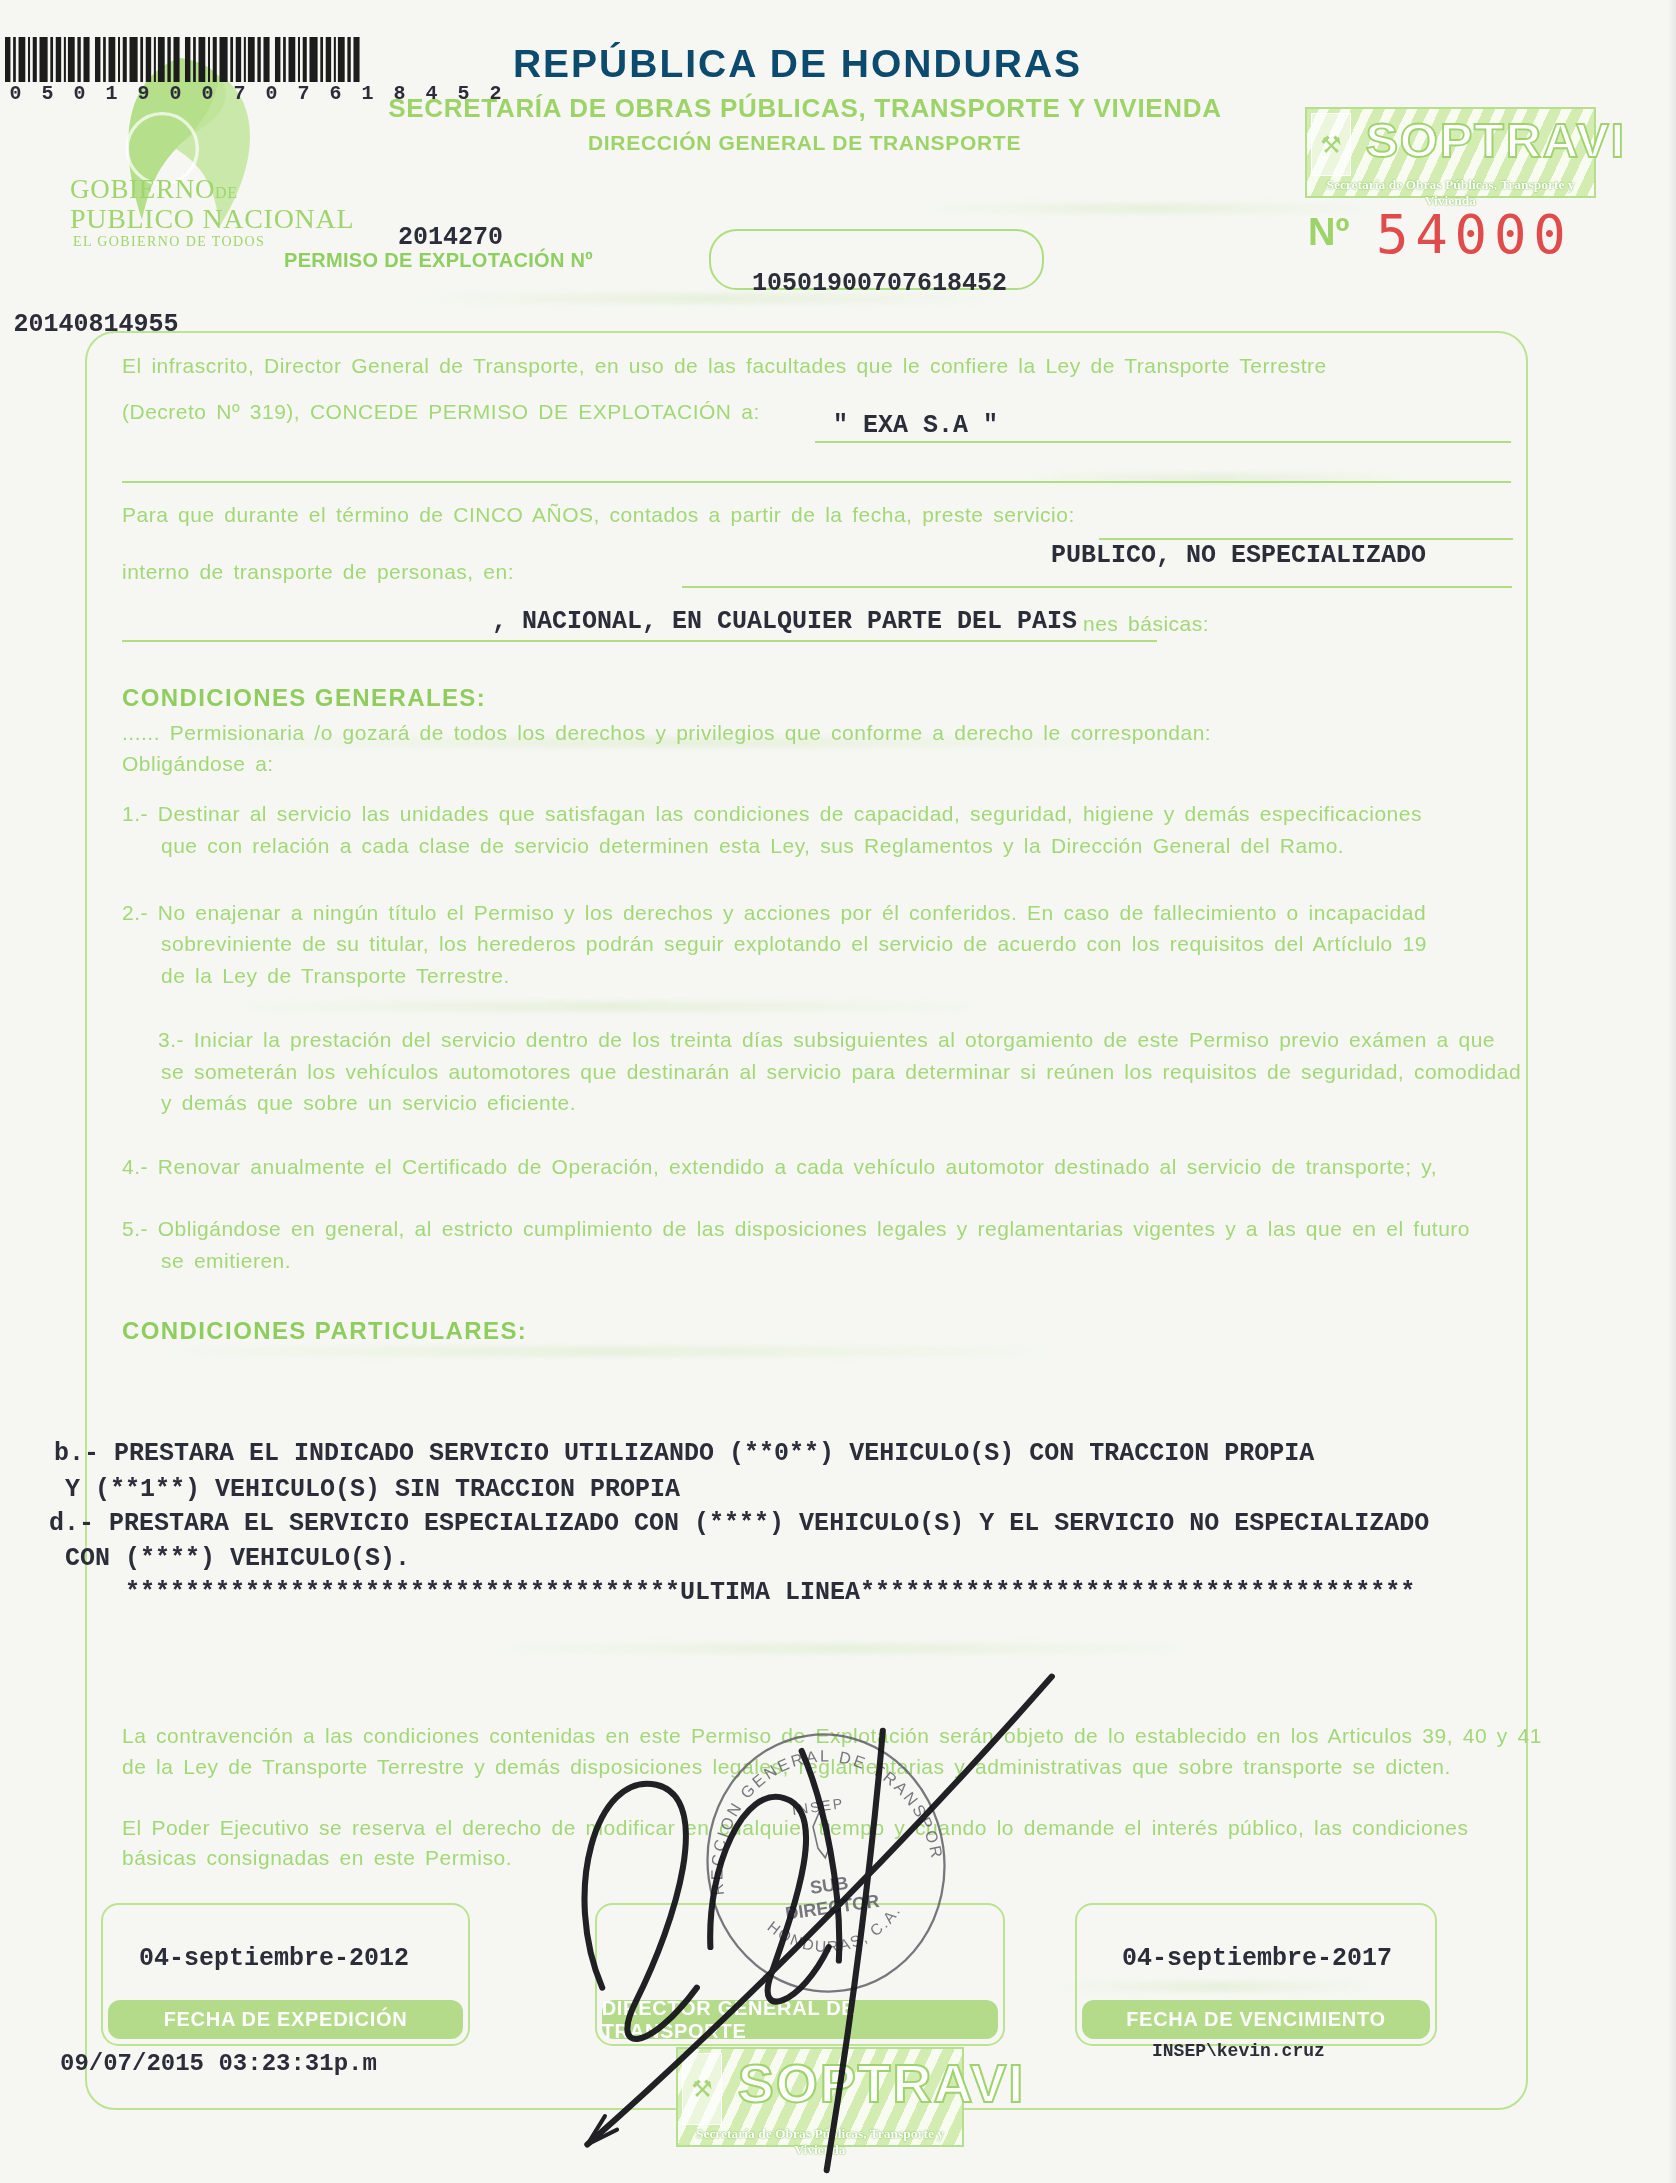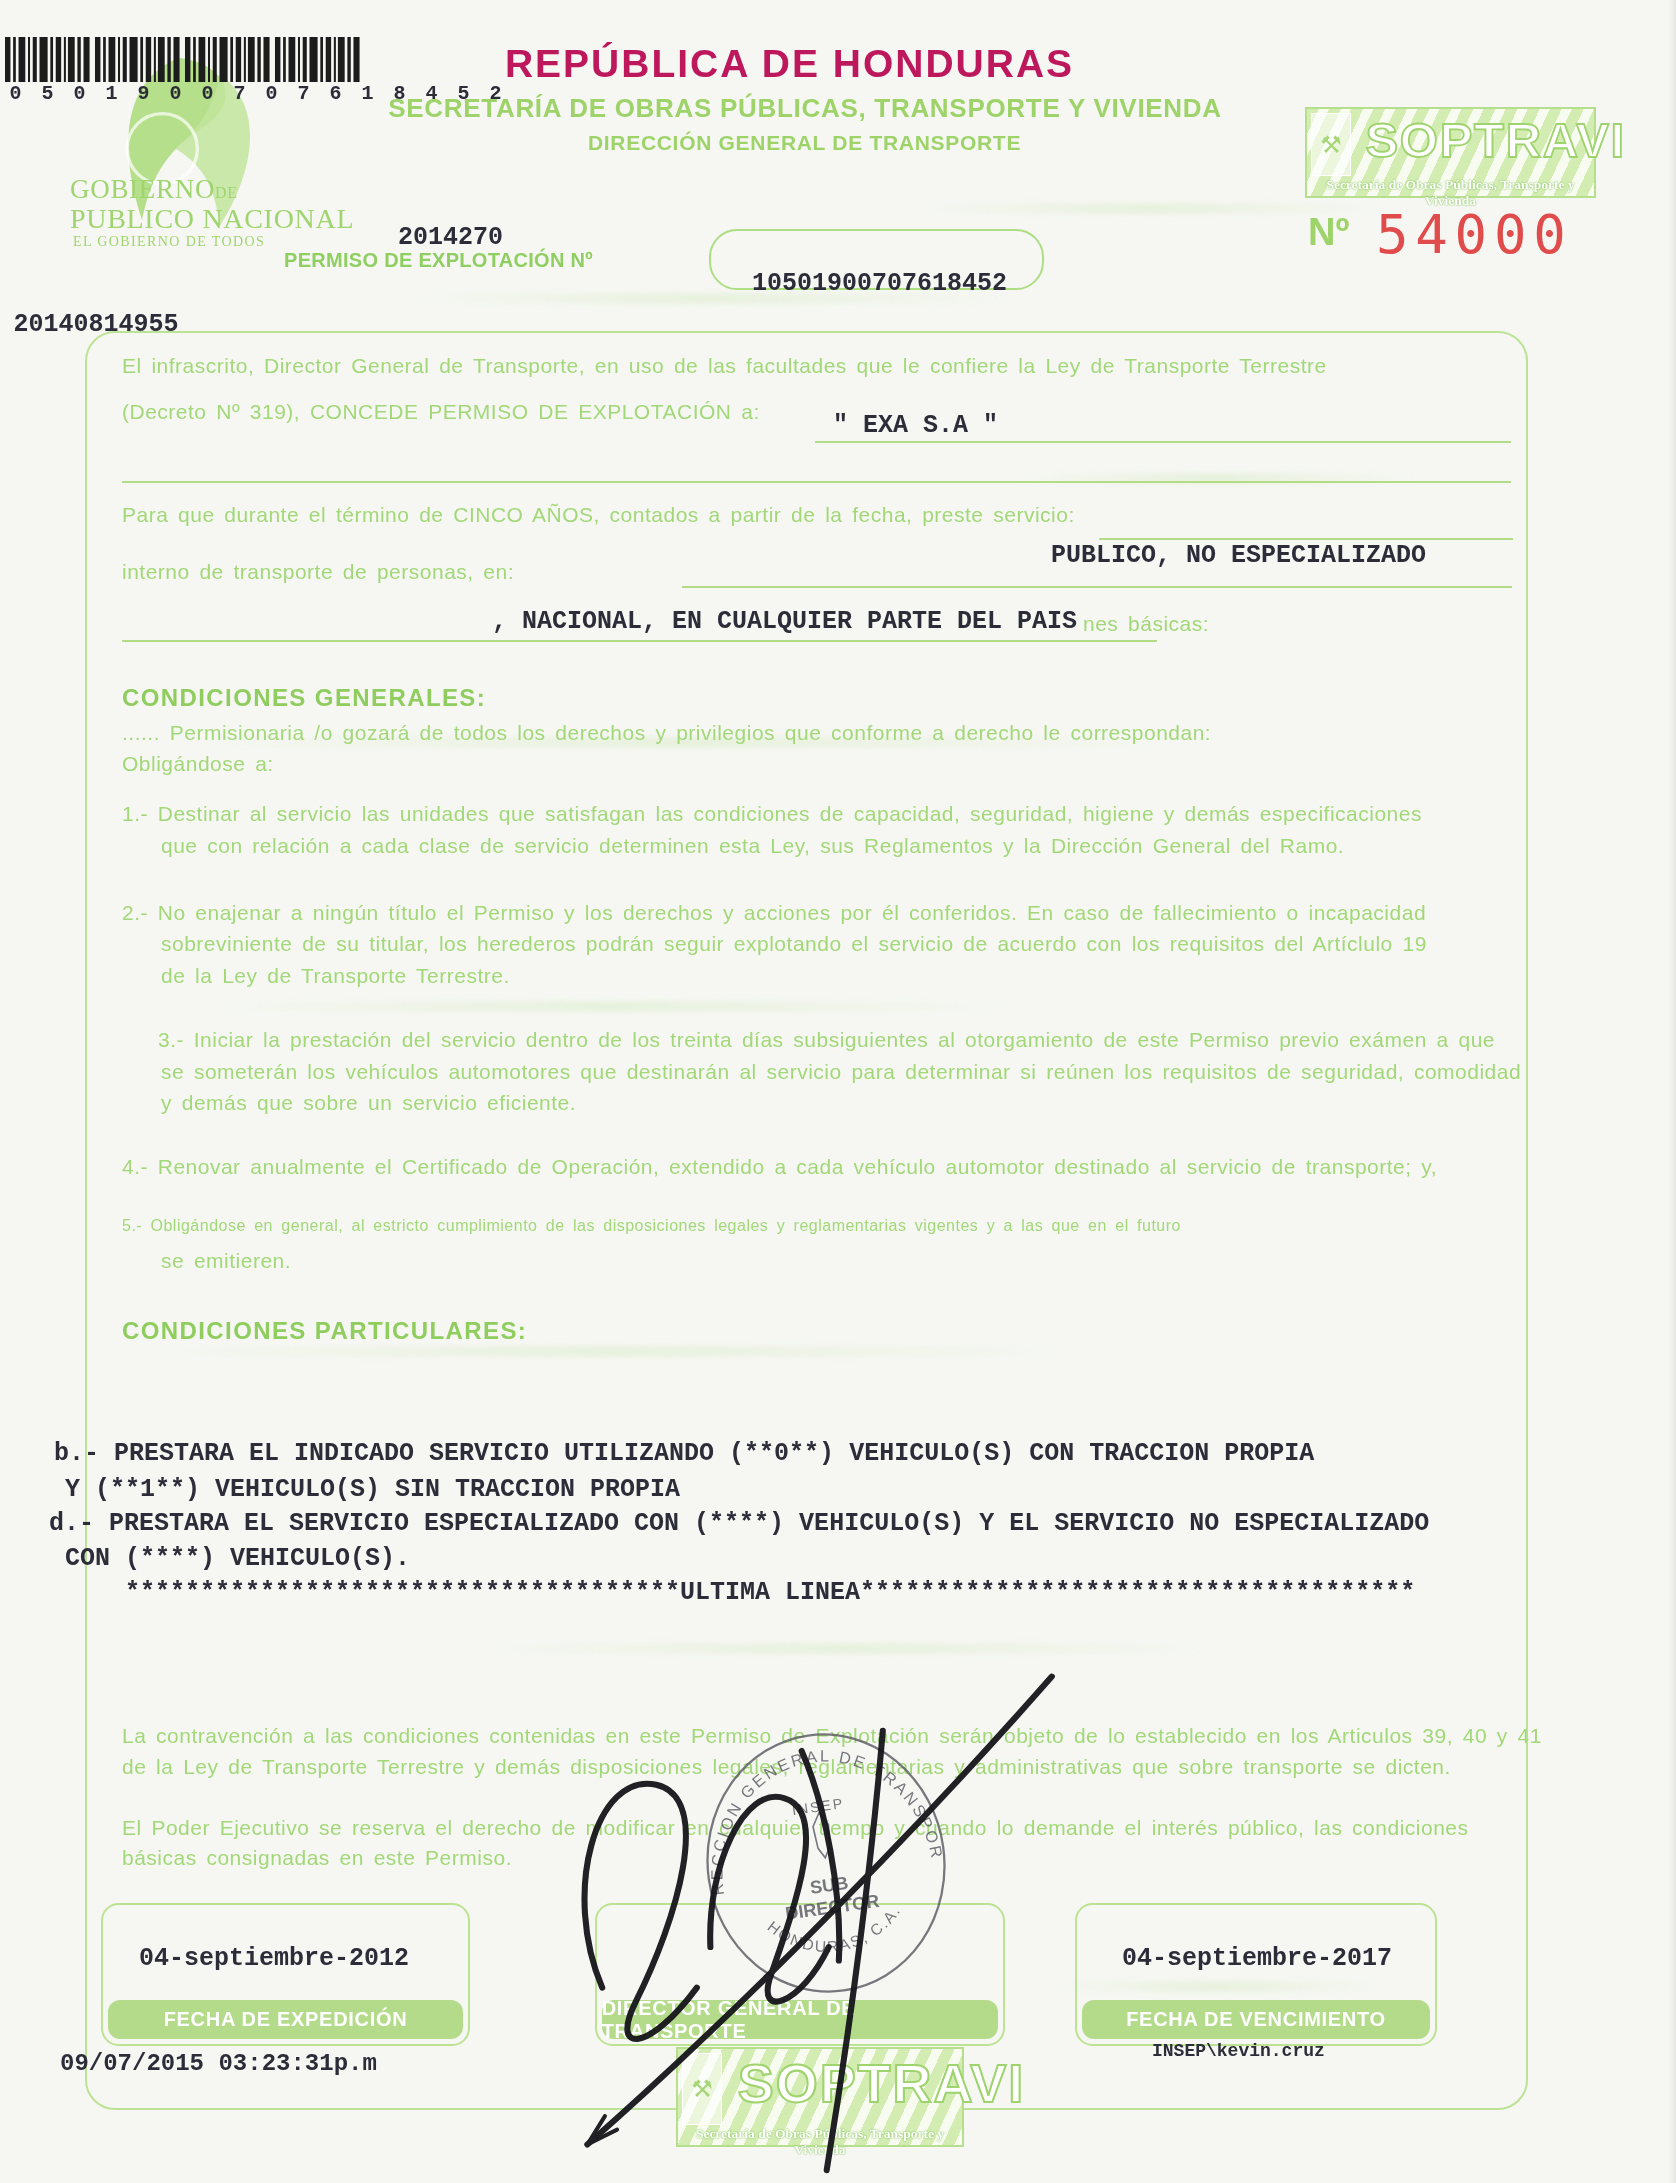--- a/index.html
+++ b/index.html
@@ -77,21 +77,21 @@
     </g>
   </svg>
   <div class="t typed" style="left:9.5px;top:82px;font-size:20px;letter-spacing:4px;">0 5 0 1 9 0 0 7 0 7 6 1 8 4 5 2</div>
 
   <div class="t serif-green" style="left:70px;top:174px;font-size:27px;letter-spacing:0.7px;">
     <span>GOBIERNO</span><span style="font-size:16px;">DE</span>
   </div>
   <div class="t serif-green" style="left:70px;top:203px;font-size:28px;letter-spacing:0.7px;">PUBLICO NACIONAL</div>
   <div class="t serif-green" style="left:73px;top:234px;font-size:14px;letter-spacing:1.4px;">EL GOBIERNO DE TODOS</div>
 
-  <div class="t" style="left:350px;top:42px;width:879px;text-align:center;font-size:39px;font-weight:bold;color:#be185d;letter-spacing:2px;">REPÚBLICA DE HONDURAS</div>
+  <div class="t" style="left:358px;top:42px;width:879px;text-align:center;font-size:39px;font-weight:bold;color:#0c4a6e;letter-spacing:2px;">REPÚBLICA DE HONDURAS</div>
   <div class="t" style="left:298px;top:93px;width:1014px;text-align:center;font-size:26px;font-weight:bold;color:#9ed36a;letter-spacing:0.7px;">SECRETARÍA DE OBRAS PÚBLICAS, TRANSPORTE Y VIVIENDA</div>
   <div class="t" style="left:365px;top:131px;width:879px;text-align:center;font-size:21px;font-weight:bold;color:#9ed36a;letter-spacing:0.7px;">DIRECCIÓN GENERAL DE TRANSPORTE</div>
 
   <div class="soptravi" style="left:1305px;top:107px;width:287px;height:87px;">
     <div class="sop-emblem">⚒</div>
     <svg class="sop-word" viewBox="0 0 340 70" preserveAspectRatio="none">
       <text x="170" y="56" text-anchor="middle">SOPTRAVI</text>
     </svg>
     <div class="sop-tagline">Secretaría de Obras Públicas, Transporte y Vivienda</div>
   </div>
@@ -134,21 +134,21 @@
   <div class="t green" style="left:122px;top:901px;font-size:21px;">2.- No enajenar a ningún título el Permiso y los derechos y acciones por él conferidos. En caso de fallecimiento o incapacidad</div>
   <div class="t green" style="left:161px;top:932px;font-size:21px;">sobreviniente de su titular, los herederos podrán seguir explotando el servicio de acuerdo con los requisitos del Artíclulo 19</div>
   <div class="t green" style="left:161px;top:964px;font-size:21px;">de la Ley de Transporte Terrestre.</div>
 
   <div class="t green" style="left:122px;top:1028px;font-size:21px;margin-left:36px;">3.- Iniciar la prestación del servicio dentro de los treinta días subsiguientes al otorgamiento de este Permiso previo exámen a que</div>
   <div class="t green" style="left:161px;top:1060px;font-size:21px;">se someterán los vehículos automotores que destinarán al servicio para determinar si reúnen los requisitos de seguridad, comodidad</div>
   <div class="t green" style="left:161px;top:1091px;font-size:21px;">y demás que sobre un servicio eficiente.</div>
 
   <div class="t green" style="left:122px;top:1155px;font-size:21px;">4.- Renovar anualmente el Certificado de Operación, extendido a cada vehículo automotor destinado al servicio de transporte; y,</div>
 
-  <div class="t green" style="left:122px;top:1217px;font-size:16px;">5.- Obligándose en general, al estricto cumplimiento de las disposiciones legales y reglamentarias vigentes y a las que en el futuro</div>
+  <div class="t green" style="left:122px;top:1217px;font-size:21px;">5.- Obligándose en general, al estricto cumplimiento de las disposiciones legales y reglamentarias vigentes y a las que en el futuro</div>
   <div class="t green" style="left:161px;top:1249px;font-size:21px;">se emitieren.</div>
 
   <div class="t greenbold" style="left:122px;top:1317px;font-size:24px;letter-spacing:1.4px;">CONDICIONES PARTICULARES:</div>
 
   <div class="t typed" style="left:54px;top:1439px;font-size:25px;">b.- PRESTARA EL INDICADO SERVICIO UTILIZANDO (**0**) VEHICULO(S) CON TRACCION PROPIA</div>
   <div class="t typed" style="left:65px;top:1475px;font-size:25px;">Y (**1**) VEHICULO(S) SIN TRACCION PROPIA</div>
   <div class="t typed" style="left:49px;top:1509px;font-size:25px;">d.- PRESTARA EL SERVICIO ESPECIALIZADO CON  (****) VEHICULO(S) Y EL SERVICIO NO ESPECIALIZADO</div>
   <div class="t typed" style="left:65px;top:1544px;font-size:25px;">CON  (****) VEHICULO(S).</div>
   <div class="t typed" style="left:125px;top:1578px;font-size:25px;">*************************************ULTIMA LINEA*************************************</div>
 

